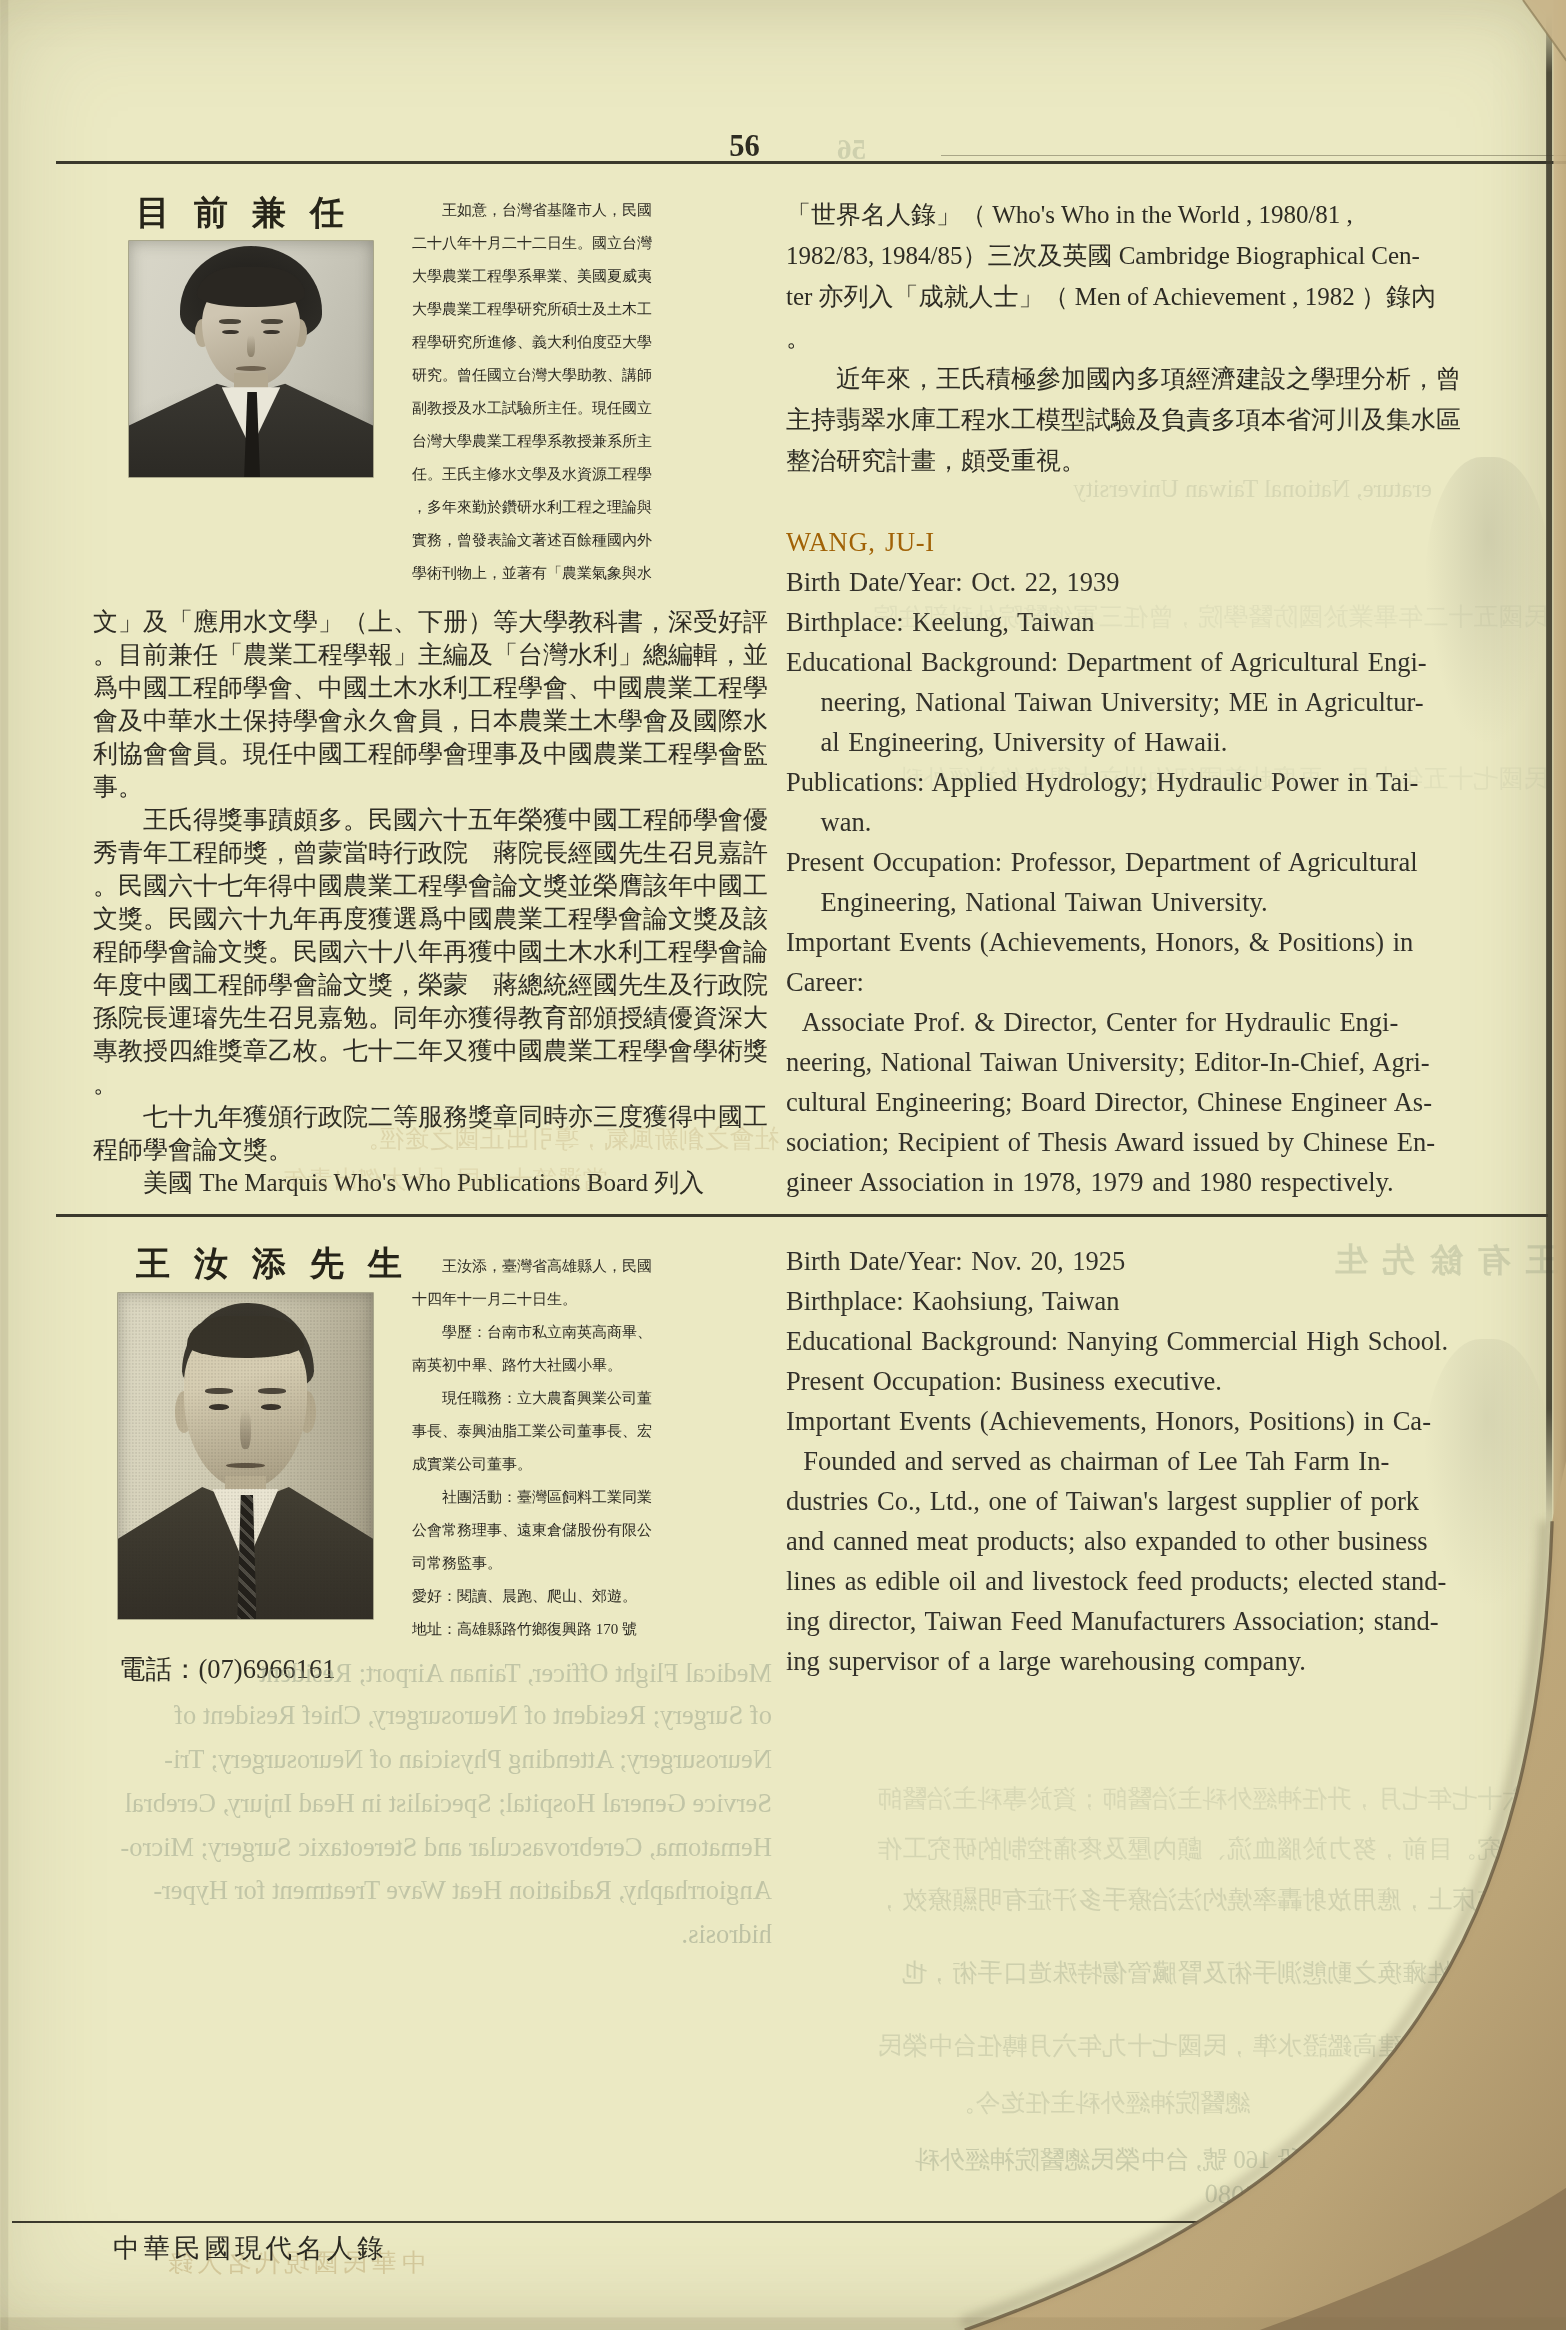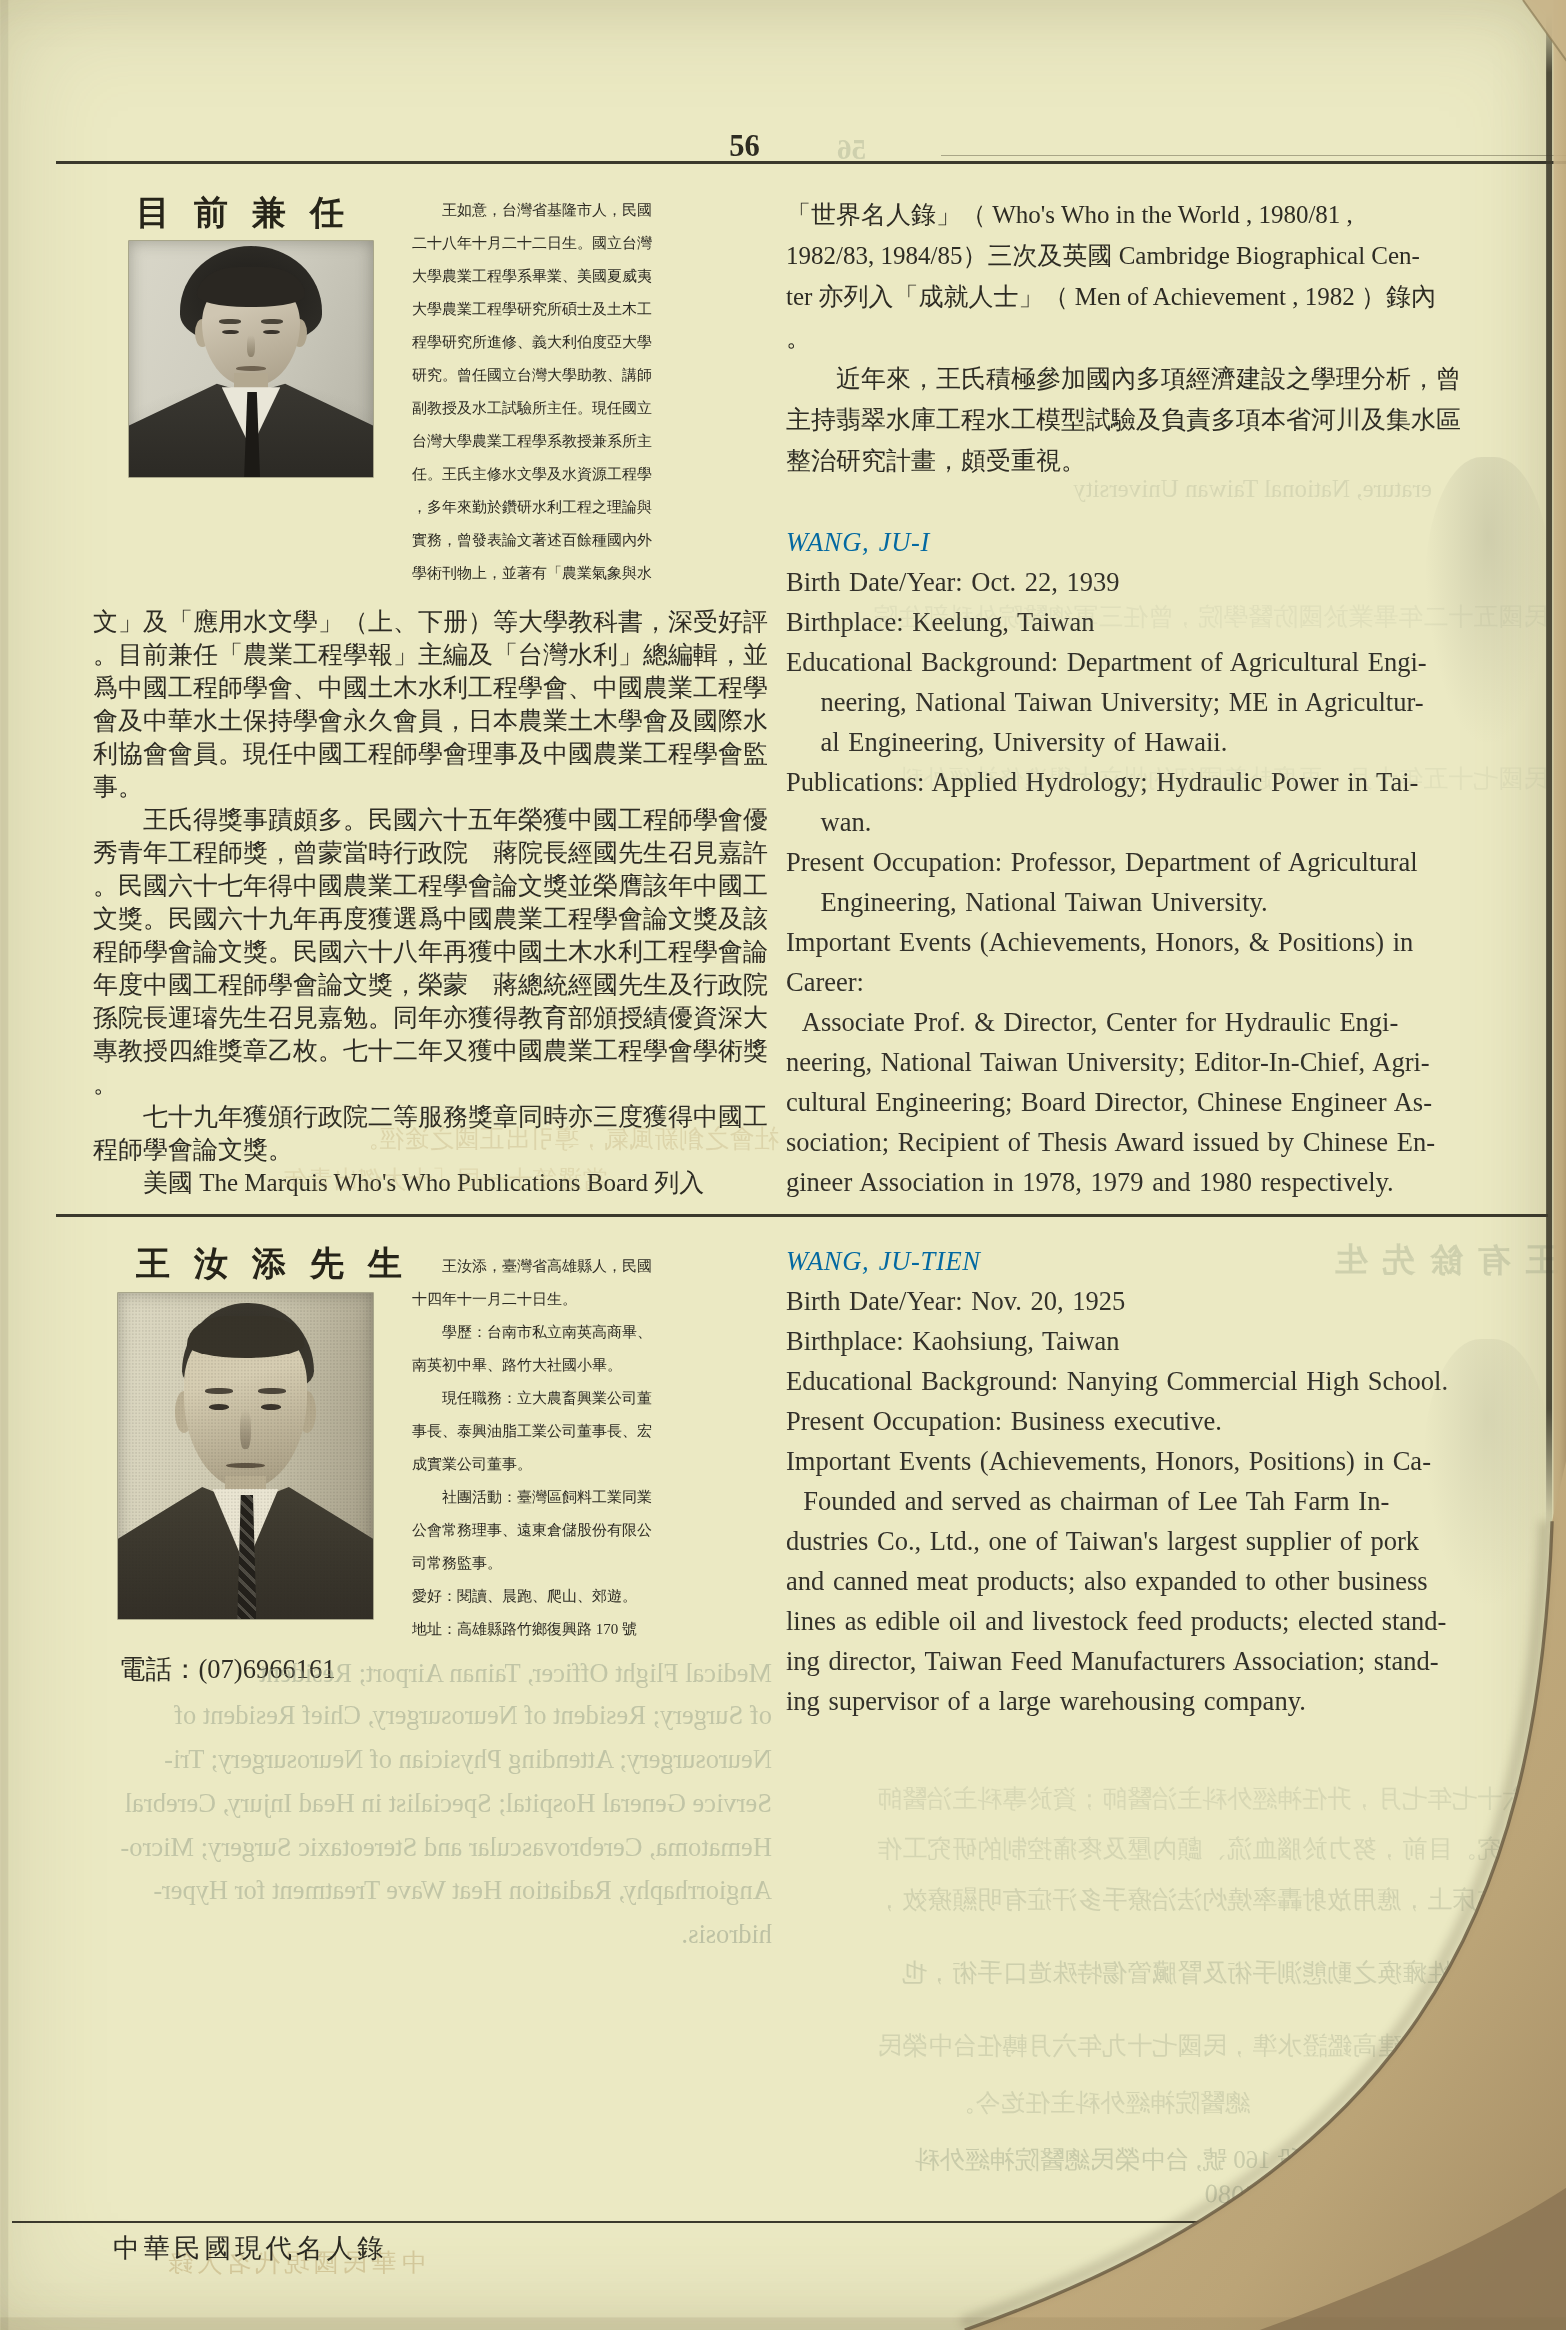--- a/index.html
+++ b/index.html
@@ -29,21 +29,21 @@
   .cjk .ln{height:33px;line-height:33px;font-size:15px;}
   .e1-side{left:412px;top:194px;width:371px;}
   .e2-side{left:412px;top:1250px;width:371px;}
   .wideblock .ln{height:33px;line-height:33px;font-size:25px;}
   .e1-wide{left:93px;top:605px;width:689px;}
   .rightcn .ln{height:41px;line-height:41px;font-size:25px;}
   .e1-rightcn{left:786px;top:194px;width:769px;}
   .phone{left:119px;top:1651px;font-size:26.5px;color:#2e2c24;}
   
   .en{color:#33312a;}
-  .en-name{font-size:30.5px;letter-spacing:0.7px;height:46px;line-height:40px;color:#0369a1;font-style:italic;}
+  .en-name{font-size:30.5px;letter-spacing:0.7px;height:46px;line-height:40px;color:#a16207;}
   .en .ln{height:40px;line-height:40px;font-size:26.5px;word-spacing:2px;}
   .e1-en{left:786px;top:522px;width:776px;}
   .e2-en{left:786px;top:1241px;width:776px;}
   
   .photo{box-shadow:0 0 0 0.7px rgba(60,58,46,.55), inset 0 0 16px rgba(50,48,40,.35);overflow:hidden;}
   .photo1{left:129px;top:241px;width:244px;height:236px;
      background:radial-gradient(ellipse 130% 95% at 50% 118%, rgba(55,53,45,.4), rgba(55,53,45,0) 62%),
                 linear-gradient(115deg,#d9d7c9 0%,#cfcdc0 45%,#b5b3a6 100%);}
   .photo2{left:118px;top:1293px;width:255px;height:326px;
      background:radial-gradient(ellipse 130% 90% at 45% 120%, rgba(60,56,44,.35), rgba(60,56,44,0) 60%),
@@ -259,21 +259,20 @@
       <div class="ln">　　社團活動：臺灣區飼料工業同業</div>
       <div class="ln">公會常務理事、遠東倉儲股份有限公</div>
       <div class="ln">司常務監事。</div>
       <div class="ln">愛好：閱讀、晨跑、爬山、郊遊。</div>
       <div class="ln">地址：高雄縣路竹鄉復興路 170 號</div>
     </div>
 
   <div class="abs phone ln">電話：(07)6966161</div>
 
   <div class="abs en e2-en">
-    <div class="en-name ln">WANG, JU-TIEN</div>
     <div>
         <div class="ln">Birth Date/Year: Nov. 20, 1925</div>
         <div class="ln">Birthplace: Kaohsiung, Taiwan</div>
         <div class="ln">Educational Background: Nanying Commercial High School.</div>
         <div class="ln">Present Occupation: Business executive.</div>
         <div class="ln">Important Events (Achievements, Honors, Positions) in Ca-</div>
         <div class="ln">  Founded and served as chairman of Lee Tah Farm In-</div>
         <div class="ln">dustries Co., Ltd., one of Taiwan's largest supplier of pork</div>
         <div class="ln">and canned meat products; also expanded to other business</div>
         <div class="ln">lines as edible oil and livestock feed products; elected stand-</div>

